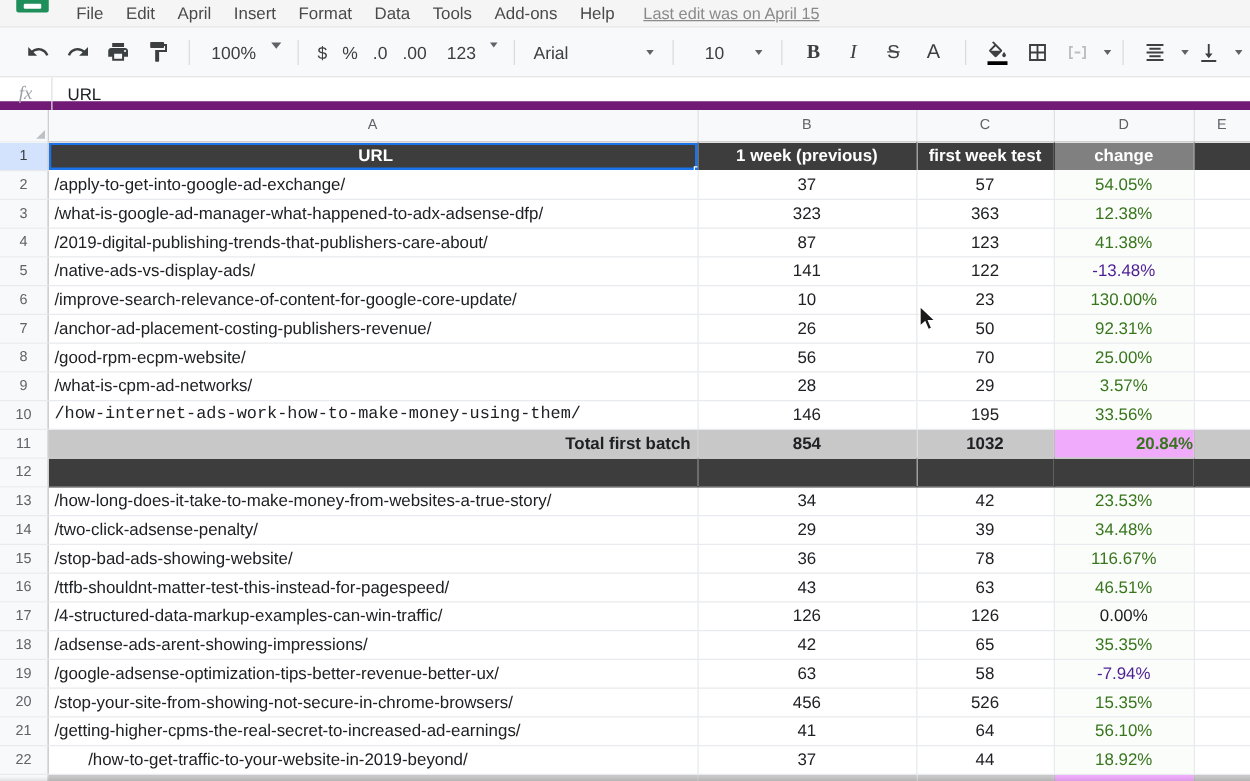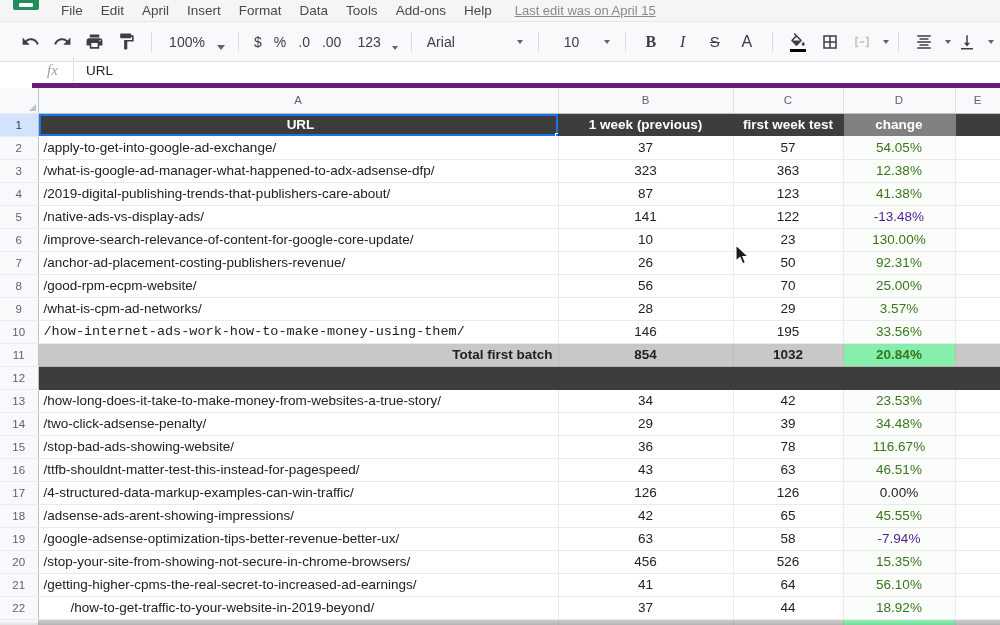--- a/index.html
+++ b/index.html
@@ -84,21 +84,21 @@
     flex: 0 0 auto;
   }
   .tb-text {
     font-size: 14px; color: #3c4043;
     padding: 0 6px;
     white-space: nowrap;
     cursor: default;
     flex: 0 0 auto;
   }
   .tb-zoom {
-    display: flex; align-items: flex-end;
+    display: flex; align-items: flex-start;
     cursor: pointer; flex: 0 0 auto;
     padding: 0 4px;
   }
   .tb-zoom .lbl { font-size: 14px; color: #3c4043; width: 44px; text-align: center;}
   .caret {
     width: 0; height: 0;
     border-left: 4px solid transparent;
     border-right: 4px solid transparent;
     border-top: 5px solid #5f6368;
     margin-left: 8px;
@@ -132,23 +132,22 @@
     position:absolute; bottom:4px; left:6px; width:16px; height:3px; background:#000;
   }
   .tb-btn.withbar { position: relative; }
   .disabled { opacity: .32; }
 
   
   .formulabar {
     height: 26px;
     background: #ffffff;
     display: flex;
-    align-items: flex-end;
-    border-bottom: 5px solid #701a75;
-    margin-left: 32px;
+    align-items: flex-start;
+    border-bottom: 7px solid #701a75;
   }
   .fx {
     width: 42px; text-align: center;
     font-style: italic; font-family: "Liberation Serif", serif;
     font-size: 15px; color: #9aa0a6;
     border-right: 1px solid #e0e0e0;
     line-height: 26px;
     cursor: default;
   }
   .fx-input {
@@ -262,21 +261,21 @@
     z-index: 5;
   }
   
   .totalrow .cell {
     background: #c8c8c8;
     font-weight: bold;
     border-bottom: 1px solid #b5b5b5;
     border-right: 1px solid #bdbdbd;
   }
   .totalrow .cell.url { text-align: right; padding-right: 5px; }
-  .totalrow .cell.pct { background: #86efac; }
+  .totalrow .cell.pct { background: #f0abfc; text-align: right; }
   
   .seprow .cell {
     background: #3d3d3d;
     border-right: 1px solid #3d3d3d;
     border-bottom: 1px solid #3d3d3d;
   }
   .pos { color: #38761d; }
   .neg { color: #4c1d95; }
   .zero { color: #202124; }
 
@@ -568,21 +567,21 @@
           <td class="cell num" style="width: 175px;"><span>126</span></td>
           <td class="cell num" style="width: 110px;"><span>126</span></td>
           <td class="cell pct" style="width: 112px;"><span class="zero">0.00%</span></td>
           <td class="cell blank" style="width: 45px;"></td>
         </tr>
         <tr>
           <th class="rowhdr">18</th>
           <td class="cell url" style="width: 520px;"><span>/adsense-ads-arent-showing-impressions/</span></td>
           <td class="cell num" style="width: 175px;"><span>42</span></td>
           <td class="cell num" style="width: 110px;"><span>65</span></td>
-          <td class="cell pct" style="width: 112px;"><span class="pos">45.55%</span></td>
+          <td class="cell pct" style="width: 112px;"><span class="pos">35.35%</span></td>
           <td class="cell blank" style="width: 45px;"></td>
         </tr>
         <tr>
           <th class="rowhdr">19</th>
           <td class="cell url" style="width: 520px;"><span>/google-adsense-optimization-tips-better-revenue-better-ux/</span></td>
           <td class="cell num" style="width: 175px;"><span>63</span></td>
           <td class="cell num" style="width: 110px;"><span>58</span></td>
           <td class="cell pct" style="width: 112px;"><span class="neg">-7.94%</span></td>
           <td class="cell blank" style="width: 45px;"></td>
         </tr>

